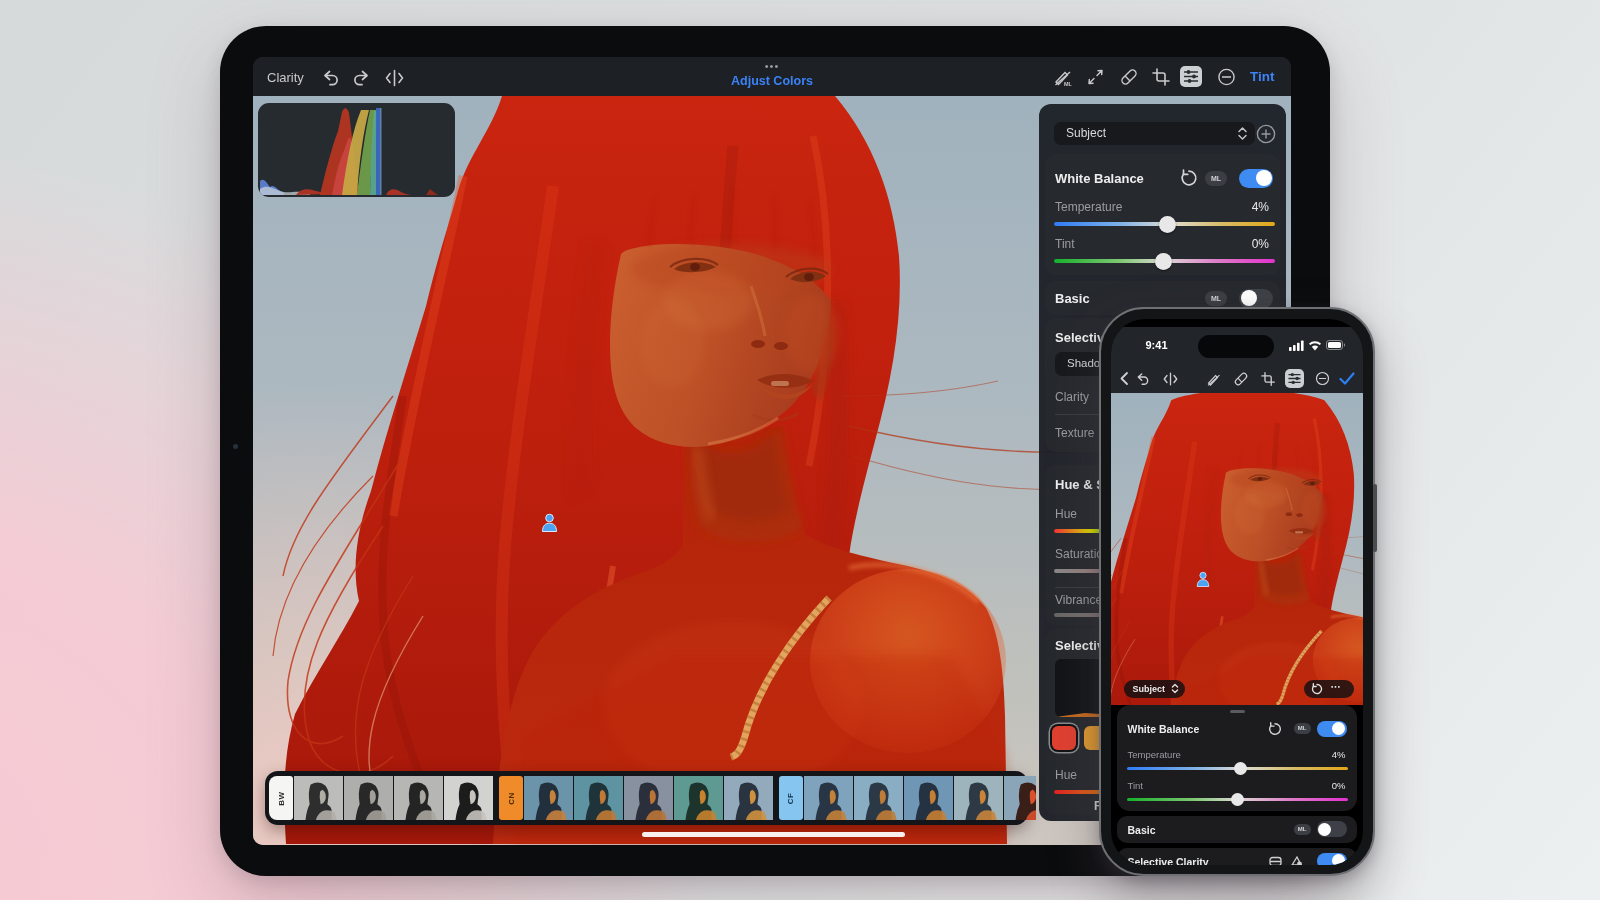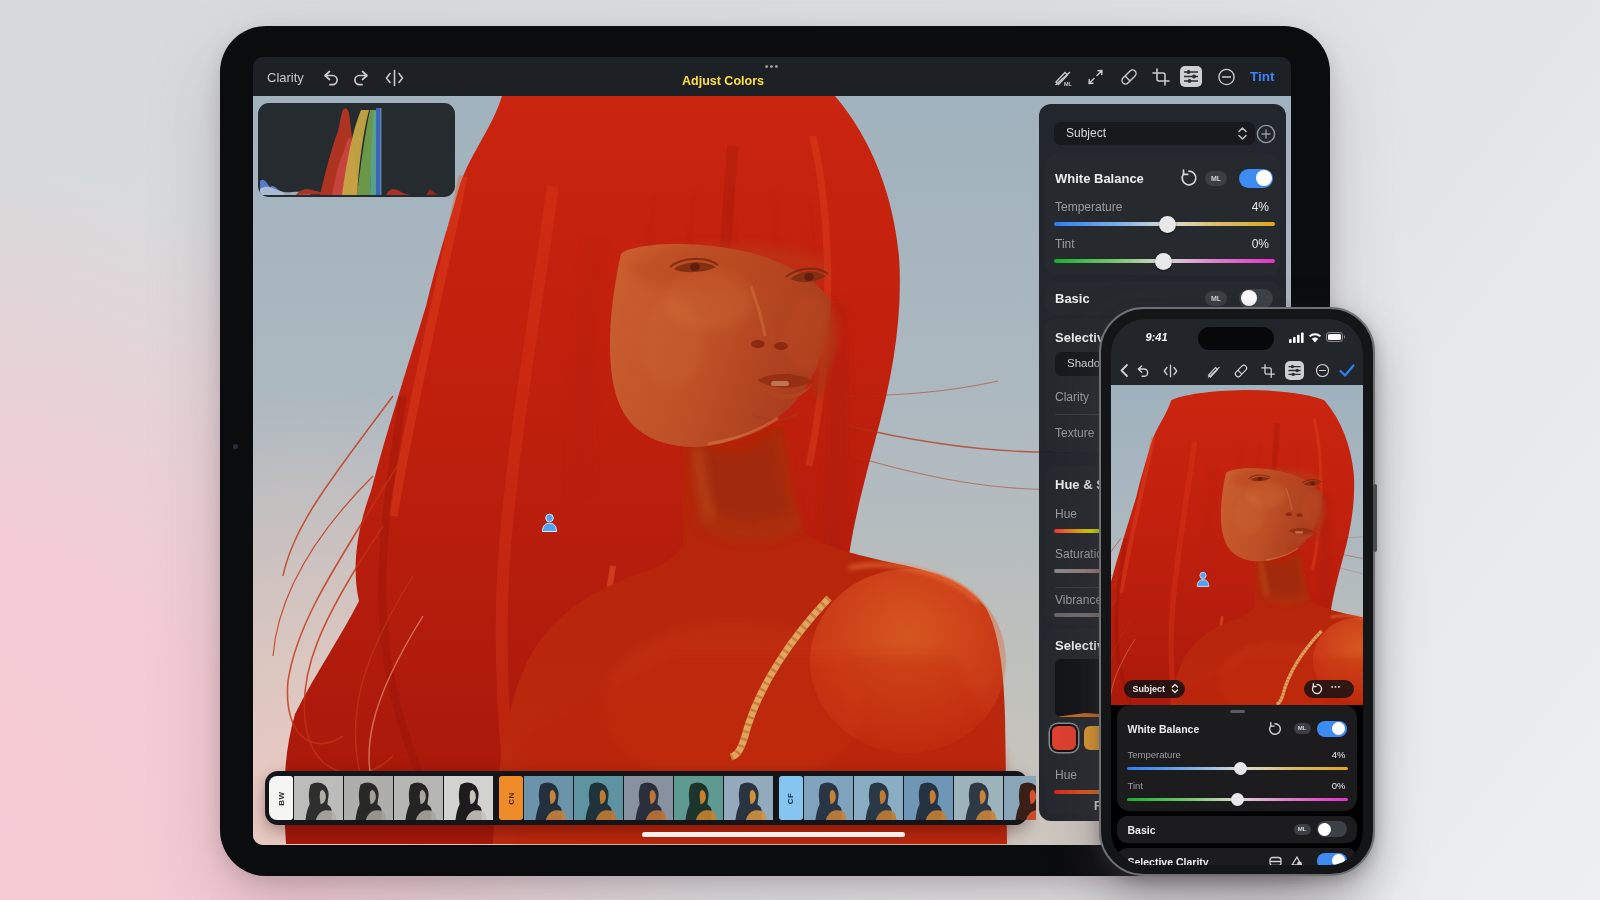--- a/index.html
+++ b/index.html
@@ -52,21 +52,21 @@
   .tab span { transform:rotate(-90deg); letter-spacing:0.5px; }
   .th { width:49px; height:44px; flex:none; }
   #homebar { position:absolute; left:389px; top:775px; width:263px; height:5px;
     border-radius:3px; background:rgba(255,255,255,0.93); z-index:6; }
   
   #iphone { position:absolute; left:1099px; top:307px; width:276px; height:569px;
     background:#141517; border-radius:45px; border:2px solid #6e7073;
     box-shadow: 0 24px 50px rgba(80,70,78,0.4), 0 5px 14px rgba(45,42,50,0.3); z-index:20; }
   #pscr { position:absolute; left:9.5px; top:9.5px; width:252px; height:546px;
     background:#000; border-radius:34px; overflow:hidden; }
-  #ptop { position:absolute; left:0; top:0; width:252px; height:66px; background:#22262b; z-index:3;font-style:italic; }
+  #ptop { position:absolute; left:0; top:8px; width:252px; height:66px; background:#22262b; z-index:3; }
   #island { position:absolute; left:87px; top:8px; width:76px; height:23px; border-radius:12px; background:#07080a; }
   #pphoto { position:absolute; left:0; top:66px; width:252px; height:320px; }
   .ppill { position:absolute; height:18px; border-radius:9px; background:rgba(16,16,18,0.82);
     color:#eceded; font-size:9px; font-weight:bold; z-index:4; }
   #pwb { position:absolute; left:6px; top:386px; width:240px; height:106px; background:#1c1c1f;
     border-radius:13px; z-index:4; }
   #pbasic { position:absolute; left:6px; top:497px; width:240px; height:27px; background:#1c1c1f;
     border-radius:10px; z-index:4; }
   #psel { position:absolute; left:6px; top:529px; width:240px; height:40px; background:#1c1c1f;
     border-radius:10px; z-index:4; }
@@ -227,21 +227,21 @@
       <svg class="abs" style="left:68px;top:12px" width="19" height="18" viewBox="0 0 19 18">
         <path d="M8.5,2.5 L4,6.5 L8.5,10.5 M4,6.5 H11.5 A4.6,4.6 0 0 1 11.5,15.7 H9" stroke="#c9cacc" stroke-width="1.7" fill="none" stroke-linecap="round" stroke-linejoin="round"></path>
       </svg>
       <svg class="abs" style="left:99px;top:12px" width="19" height="18" viewBox="0 0 19 18">
         <path d="M10.5,2.5 L15,6.5 L10.5,10.5 M15,6.5 H7.5 A4.6,4.6 0 0 0 7.5,15.7 H10" stroke="#c9cacc" stroke-width="1.7" fill="none" stroke-linecap="round" stroke-linejoin="round"></path>
       </svg>
       <svg class="abs" style="left:131px;top:12px" width="21" height="18" viewBox="0 0 21 18">
         <path d="M6,4.5 L2.5,9 L6,13.5 M15,4.5 L18.5,9 L15,13.5 M10.5,1.5 V16.5" stroke="#c9cacc" stroke-width="1.6" fill="none" stroke-linecap="round" stroke-linejoin="round"></path>
       </svg>
       <div class="abs" style="left:459px;top:3px;width:120px;text-align:center;font-size:11px;letter-spacing:1px;color:#9a9b9e">•••</div>
-      <div class="abs" style="left:429px;top:17px;width:180px;font-size:12.5px;font-weight:bold;color:#fde047">Adjust Colors</div>
+      <div class="abs" style="left:429px;top:17px;width:180px;text-align:center;font-size:12.5px;font-weight:bold;color:#3b82f6">Adjust Colors</div>
       <svg class="abs" style="left:800px;top:11px" width="20" height="19" viewBox="0 0 20 19">
         <path d="M3,14 L12,4.5 L14.5,7 L5.5,16.5 Z" stroke="#c9cacc" stroke-width="1.4" fill="none"></path>
         <path d="M2.5,17 L17,4" stroke="#c9cacc" stroke-width="1.3"></path>
         <text x="11" y="17.5" font-size="5.5" font-weight="bold" fill="#c9cacc">ML</text>
       </svg>
       <svg class="abs" style="left:833px;top:11px" width="19" height="18" viewBox="0 0 19 18">
         <path d="M8,10.5 L3,15.5 M3,15.5 l0.3,-4 M3,15.5 l4,-0.3 M11,7.5 L16,2.5 M16,2.5 l-0.3,4 M16,2.5 l-4,0.3" stroke="#c9cacc" stroke-width="1.4" fill="none" stroke-linecap="round"></path>
       </svg>
       <svg class="abs" style="left:866px;top:10px" width="20" height="20" viewBox="0 0 20 20">
         <g transform="rotate(45 10 10)">

